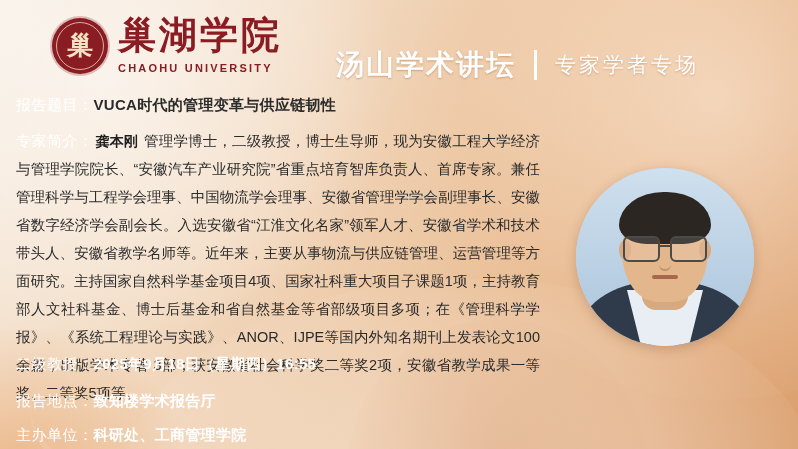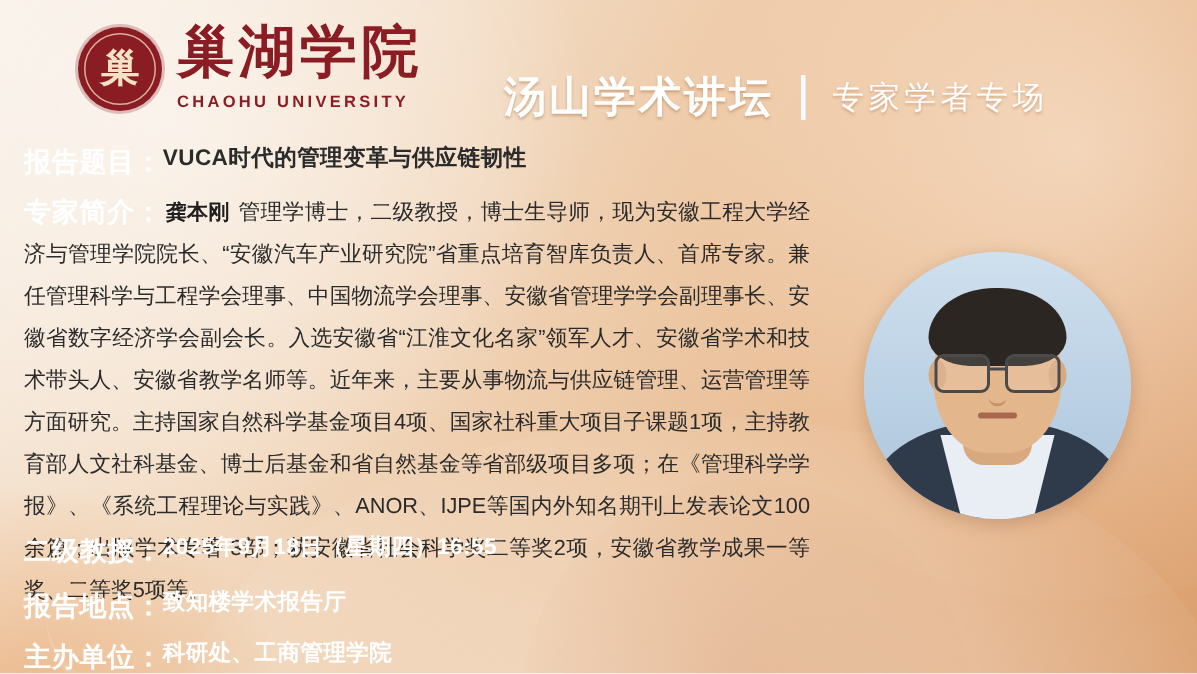--- a/index.html
+++ b/index.html
@@ -163,22 +163,22 @@
 
   
   .row {
     position: absolute;
     display: flex;
     align-items: flex-start;
     font-family: "Liberation Sans", sans-serif;
   }
   .label {
     color: #ffffff;
-    font-size: 18px;
-    font-weight: bold;
+    font-size: 15px;
+    font-weight: normal;
     white-space: nowrap;
     letter-spacing: 0.5px;
   }
   .value-dark {
     color: #2b2b2b;
     font-size: 15px;
     font-weight: bold;
     letter-spacing: 0.3px;
   }
   .value-bright {

